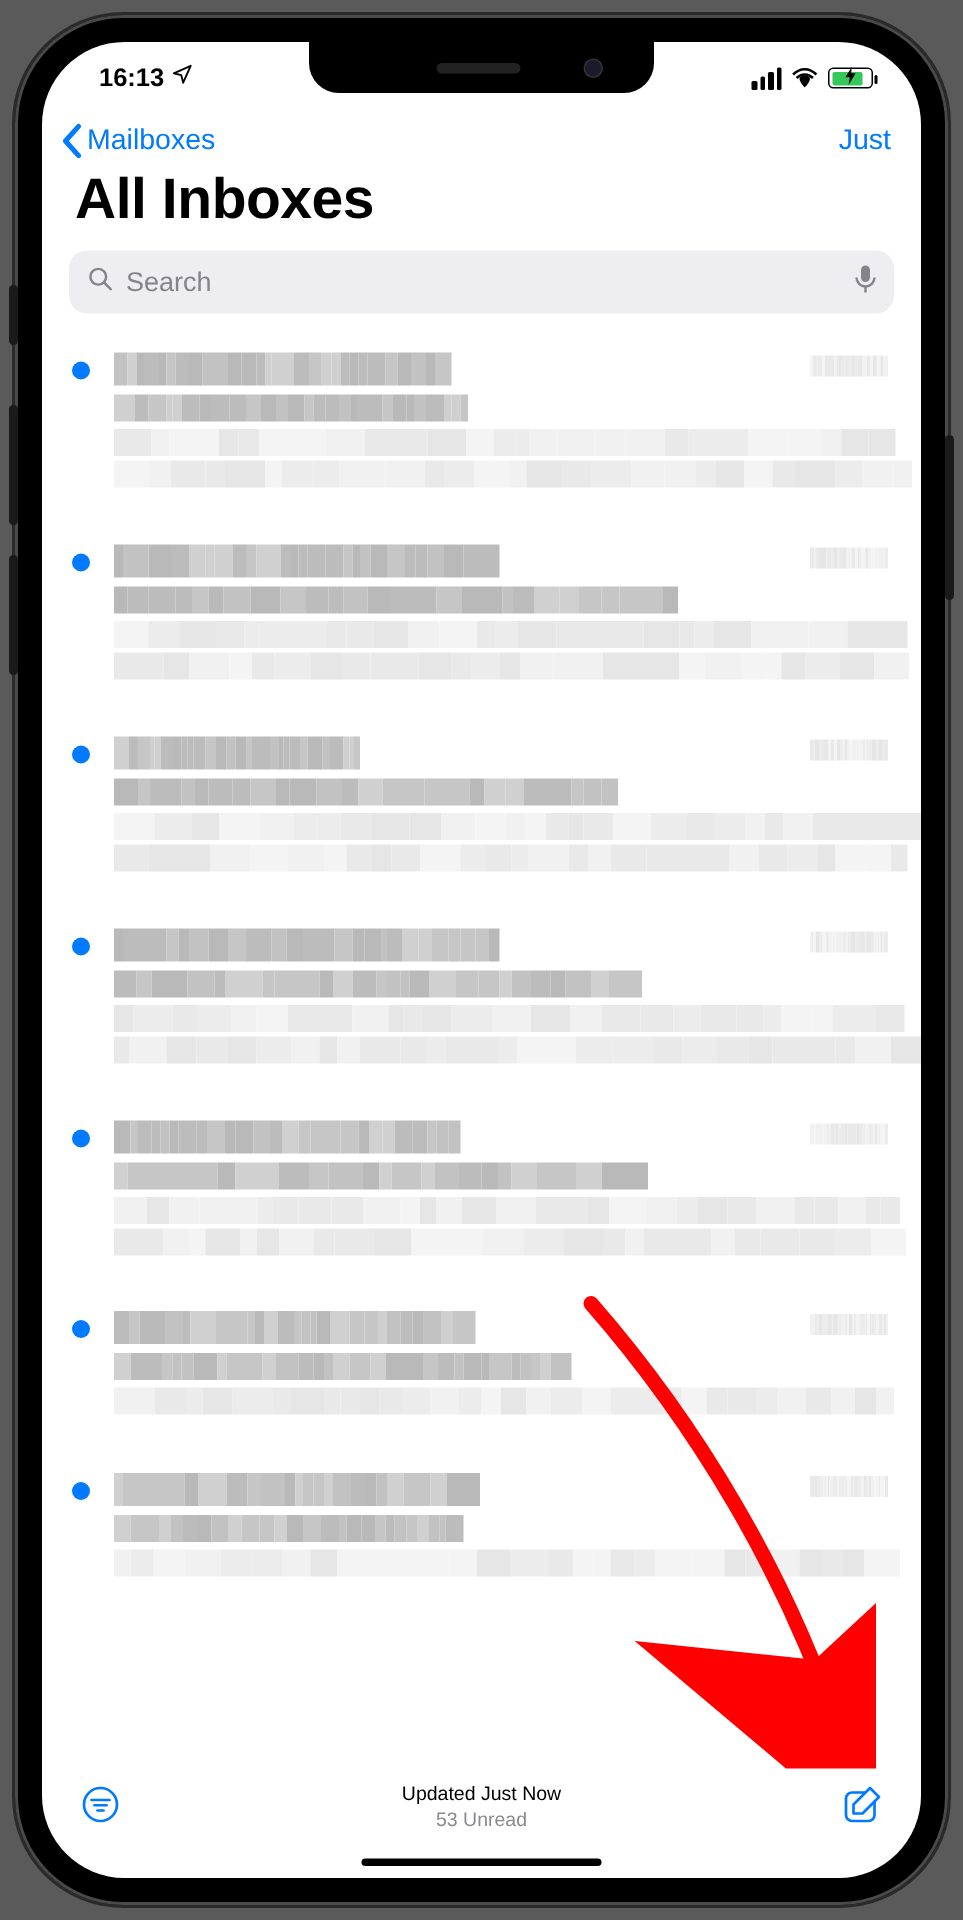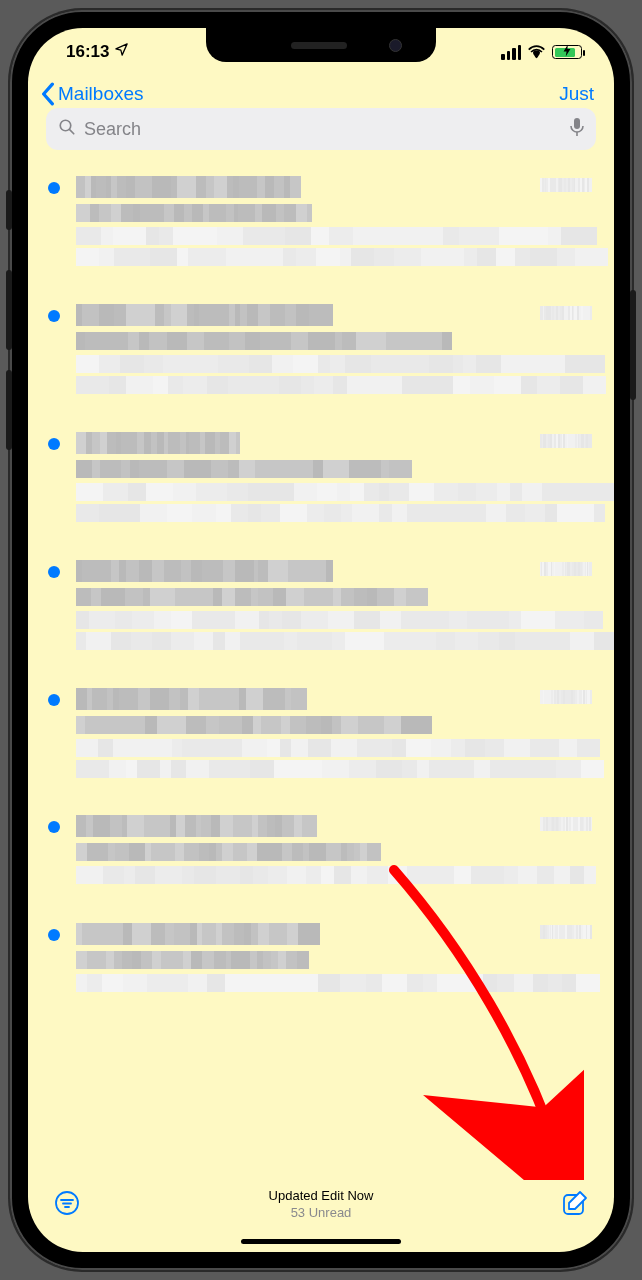--- a/index.html
+++ b/index.html
@@ -22,21 +22,21 @@
       box-shadow: inset 0 0 0 2px #4a4a4a, 0 0 0 2px #2a2a2a;
     }
     .side-btn { position: absolute; background: #1a1a1a; border-radius: 3px; }
     .side-btn.b1 { left: -4px; top: 180px; width: 6px; height: 40px; }
     .side-btn.b2 { left: -4px; top: 260px; width: 6px; height: 80px; }
     .side-btn.b3 { left: -4px; top: 360px; width: 6px; height: 80px; }
     .side-btn.b4 { right: -4px; top: 280px; width: 6px; height: 110px; }
 
     .screen {
       width: 100%; height: 100%;
-      background: #fef9c3;
+      background: #ffffff;
       border-radius: 55px;
       overflow: hidden;
       position: relative;
       display: flex;
       flex-direction: column;
     }
     .notch {
       position: absolute;
       top: 0; left: 50%;
       transform: translateX(-50%);
@@ -210,20 +210,21 @@
         <span class="chevron">
           <svg width="16" height="24" viewBox="0 0 12 22">
               <path d="M10 2 L2 11 L10 20" fill="none" stroke="#007aff" stroke-width="3" stroke-linecap="round" stroke-linejoin="round"></path>
             </svg>
         </span>
         <span>Mailboxes</span>
       </div>
       <div>Just</div>
     </div>
 
+    <div class="title">All Inboxes</div>
 
     <div class="search">
       <span>
         <svg width="18" height="18" viewBox="0 0 24 24">
             <circle cx="10" cy="10" r="7" fill="none" stroke="#848489" stroke-width="2.2"></circle>
             <line x1="15.5" y1="15.5" x2="21" y2="21" stroke="#848489" stroke-width="2.2" stroke-linecap="round"></line>
           </svg>
       </span>
       <input placeholder="Search" style="">
       <span>
@@ -1363,21 +1364,21 @@
     <div class="toolbar">
       <div class="filter-btn">
         <svg width="26" height="26" viewBox="0 0 26 26">
             <circle cx="13" cy="13" r="11" fill="none" stroke="#007aff" stroke-width="1.8"></circle>
             <line x1="7" y1="10" x2="19" y2="10" stroke="#007aff" stroke-width="1.8" stroke-linecap="round"></line>
             <line x1="9" y1="13.5" x2="17" y2="13.5" stroke="#007aff" stroke-width="1.8" stroke-linecap="round"></line>
             <line x1="11" y1="17" x2="15" y2="17" stroke="#007aff" stroke-width="1.8" stroke-linecap="round"></line>
           </svg>
       </div>
       <div class="tb-center">
-        <div>Updated Edit Now</div>
+        <div>Updated Just Now</div>
         <div class="sub">53 Unread</div>
       </div>
       <div class="compose-btn">
         <svg width="28" height="28" viewBox="0 0 28 28">
             <rect x="3" y="6" width="19" height="19" rx="4" fill="none" stroke="#007aff" stroke-width="1.8"></rect>
             <path d="M19 3 L25 9 L14 20 L8 20 L8 14 Z" fill="#fff" stroke="#007aff" stroke-width="1.8" stroke-linejoin="round"></path>
           </svg>
       </div>
       <div class="home-indicator"></div>
     </div>

